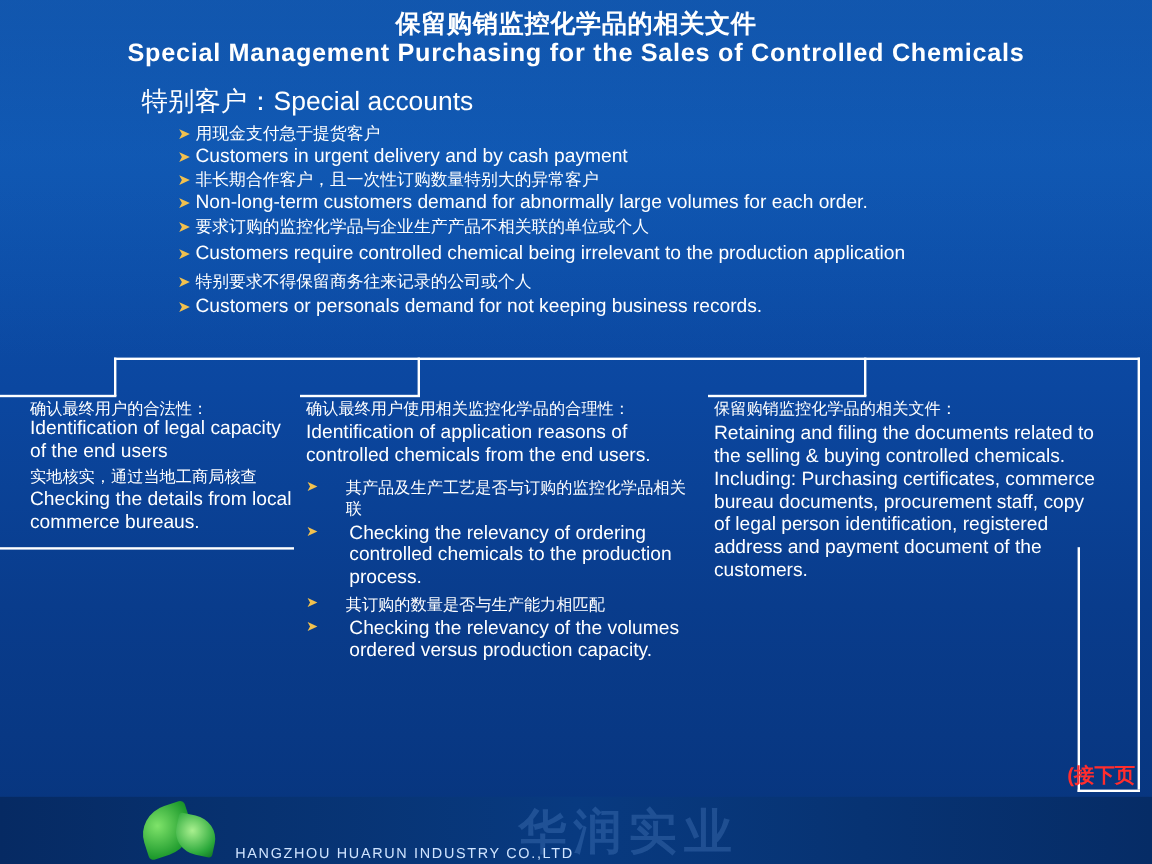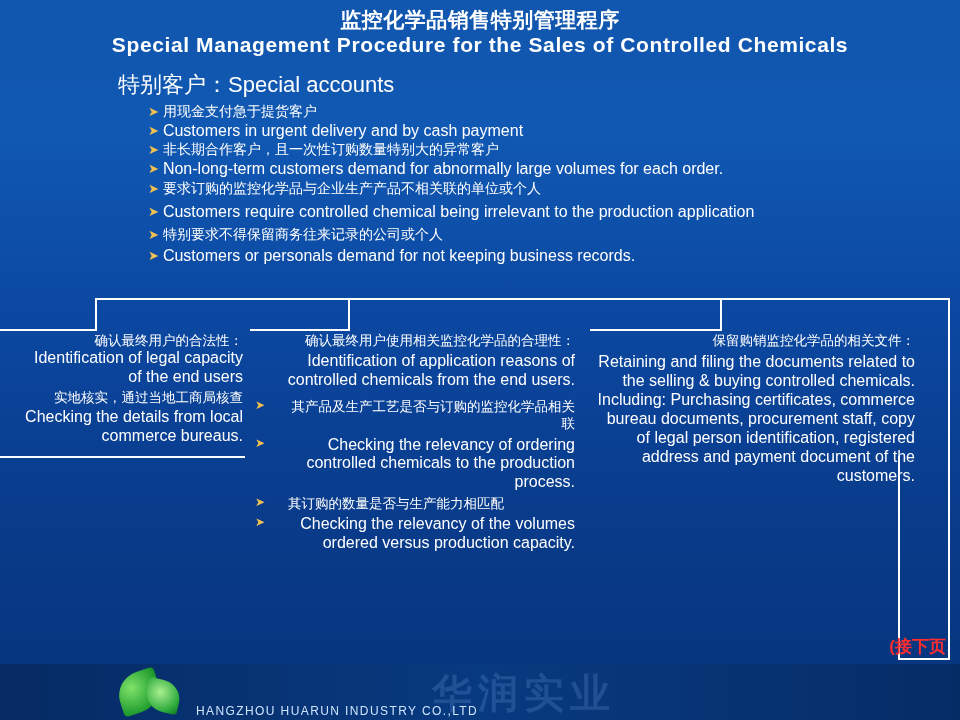--- a/index.html
+++ b/index.html
@@ -87,21 +87,20 @@
   }
 
   .cols {
     position: absolute;
     top: 332px; left: 0; width: 960px; height: 340px;
   }
   .col {
     position: absolute;
     top: 0;
     color: #ffffff;
-    text-align: right;
   }
   .col1 { left: 25px;  width: 218px; }
   .col2 { left: 255px; width: 320px; }
   .col3 { left: 595px; width: 320px; }
 
   .col p { margin: 0; }
   .ln-zh { font-size: 13.5px; line-height: 1.28; margin-left: 20px; }
   .ln-en { font-size: 16px; line-height: 1.18; margin-left: 23px; }
 
   .sub-bullet {
@@ -178,22 +177,22 @@
     color: #cfe4ff;
     letter-spacing: 1.4px;
     white-space: nowrap;
   }
 </style>
 </head>
 <body>
 
 <div id="slide">
 
-  <div class="title-zh">监控化学品销售特别管理程序</div>
-  <div class="title-en">Special Management Procedure for the Sales of Controlled Chemicals</div>
+  <div class="title-zh">保留购销监控化学品的相关文件</div>
+  <div class="title-en">Special Management Purchasing for the Sales of Controlled Chemicals</div>
 
   <div class="subhead">
     <span class="zh">特别客户：</span><span class="en">Special accounts</span>
   </div>
 
   <div class="bullets">
     <div class="bullet zh">
       <span class="marker">➤</span>
       <span class="txt">用现金支付急于提货客户</span>
     </div>

